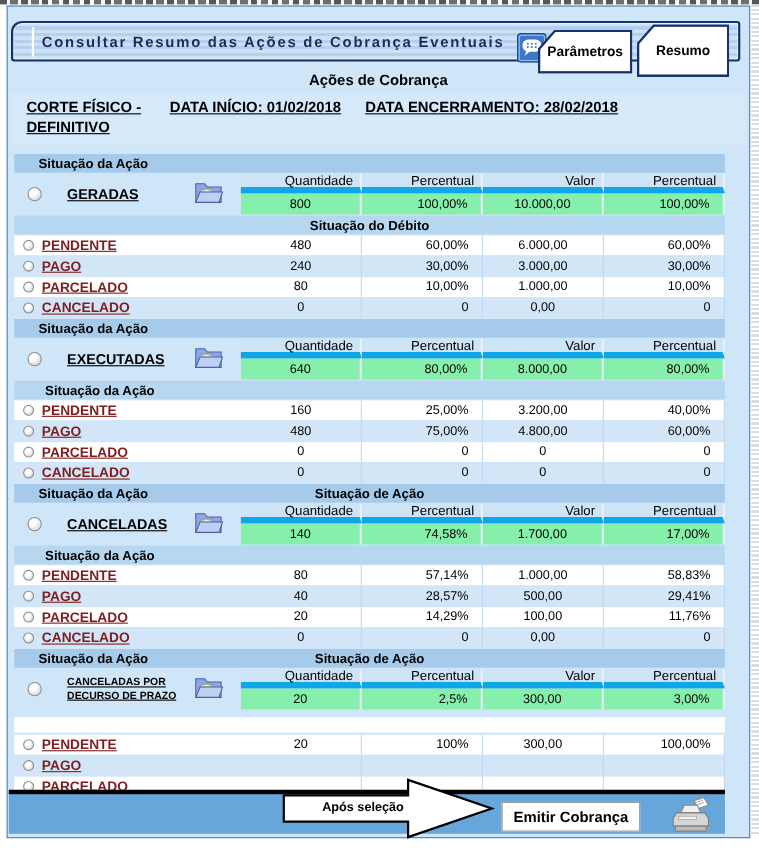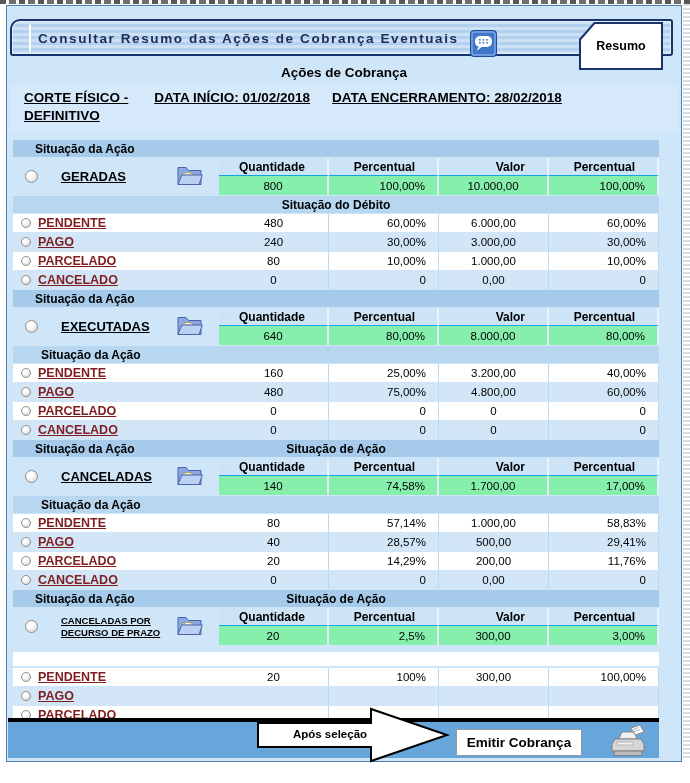--- a/index.html
+++ b/index.html
@@ -52,22 +52,22 @@
   .sec-left { position:absolute; left:22px; top:50%; transform:translateY(-50%); }
   .sec-center { position:absolute; left:50%; top:50%; transform:translate(-50%,-50%); white-space:nowrap; }
 
   .block { display:grid; grid-template-columns:206px 110px 110px 110px 110px;
     grid-template-rows:18px 19px; margin-bottom:1px; }
   .block-label { grid-row:1 / span 2; position:relative; display:flex; align-items:center;
     padding-left:12px; gap:23px; }
   .block-label .folder { position:absolute; right:16px; top:50%; transform:translateY(-50%); cursor:pointer; }
   .sec-link { color:#000; font-weight:700; font-size:13px; text-decoration:underline; cursor:pointer; }
   .sec-link.two-line { font-size:9.5px; line-height:1.25; max-width:118px; }
-  .hcell { background:#cde3f6; font-weight:700; font-size:12px; display:flex; align-items:center;
-    justify-content:flex-end; padding-right:22px; border-right:2px solid #eaf3fb; border-bottom:1px solid #0ea5e9; }
+  .hcell { background:#cde3f6; font-weight:400; font-size:12px; display:flex; align-items:center;
+    justify-content:flex-end; padding-right:6px; border-right:2px solid #eaf3fb; border-bottom:6px solid #0ea5e9; }
   .tcell { background:#86efac; font-size:11.5px; display:flex; align-items:center; border-right:2px solid #e4eefa; }
 
   .sub-head { height:17px; background:#b7d7f1; position:relative; font-weight:700;
     font-size:12px; margin-bottom:1px; }
   .sub-left { position:absolute; left:28px; top:50%; transform:translateY(-50%); }
 
   .data-row { display:grid; grid-template-columns:206px 110px 110px 110px 110px;
     height:18px; margin-bottom:1px; }
   .row-label { display:flex; align-items:center; gap:7px; padding-left:8px; }
   .row-link { color:#7f1d1d; font-weight:700; font-size:12.5px; text-decoration:underline; cursor:pointer; white-space:nowrap; }
@@ -116,20 +116,23 @@
             <rect x="9" y="9" width="1.6" height="1.6"></rect>
               <rect x="12.6" y="9" width="1.6" height="1.6"></rect>
               <rect x="16.2" y="9" width="1.6" height="1.6"></rect>
             <rect x="9" y="12" width="1.6" height="1.6"></rect>
               <rect x="12.6" y="12" width="1.6" height="1.6"></rect>
               <rect x="16.2" y="12" width="1.6" height="1.6"></rect>
           </g>
         </svg>
       </span>
 
+      <div class="tab-outer tab-parametros">
+        <div class="tab-inner">Parâmetros</div>
+      </div>
       <div class="tab-outer tab-resumo">
         <div class="tab-inner">Resumo</div>
       </div>
     </div>
 
     <div class="page-heading">Ações de Cobrança</div>
 
     <div class="corte-panel">
       <span class="sp-corte">CORTE FÍSICO -</span><span class="sp-inicio">DATA INÍCIO: 01/02/2018</span><span>DATA ENCERRAMENTO: 28/02/2018</span><br>
       <span>DEFINITIVO</span>
@@ -315,21 +318,21 @@
           <div class="dcell al-c">500,00</div>
           <div class="dcell al-r">29,41%</div>
         </div>
         <div class="data-row row-white">
           <div class="row-label">
             <span class="radio small"></span>
             <a class="row-link">PARCELADO</a>
           </div>
           <div class="dcell al-c">20</div>
           <div class="dcell al-r">14,29%</div>
-          <div class="dcell al-c">200,00</div>
+          <div class="dcell al-c">100,00</div>
           <div class="dcell al-r">11,76%</div>
         </div>
         <div class="data-row row-blue">
           <div class="row-label">
             <span class="radio small"></span>
             <a class="row-link">CANCELADO</a>
           </div>
           <div class="dcell al-c">0</div>
           <div class="dcell al-r">0</div>
           <div class="dcell al-c">0,00</div>

